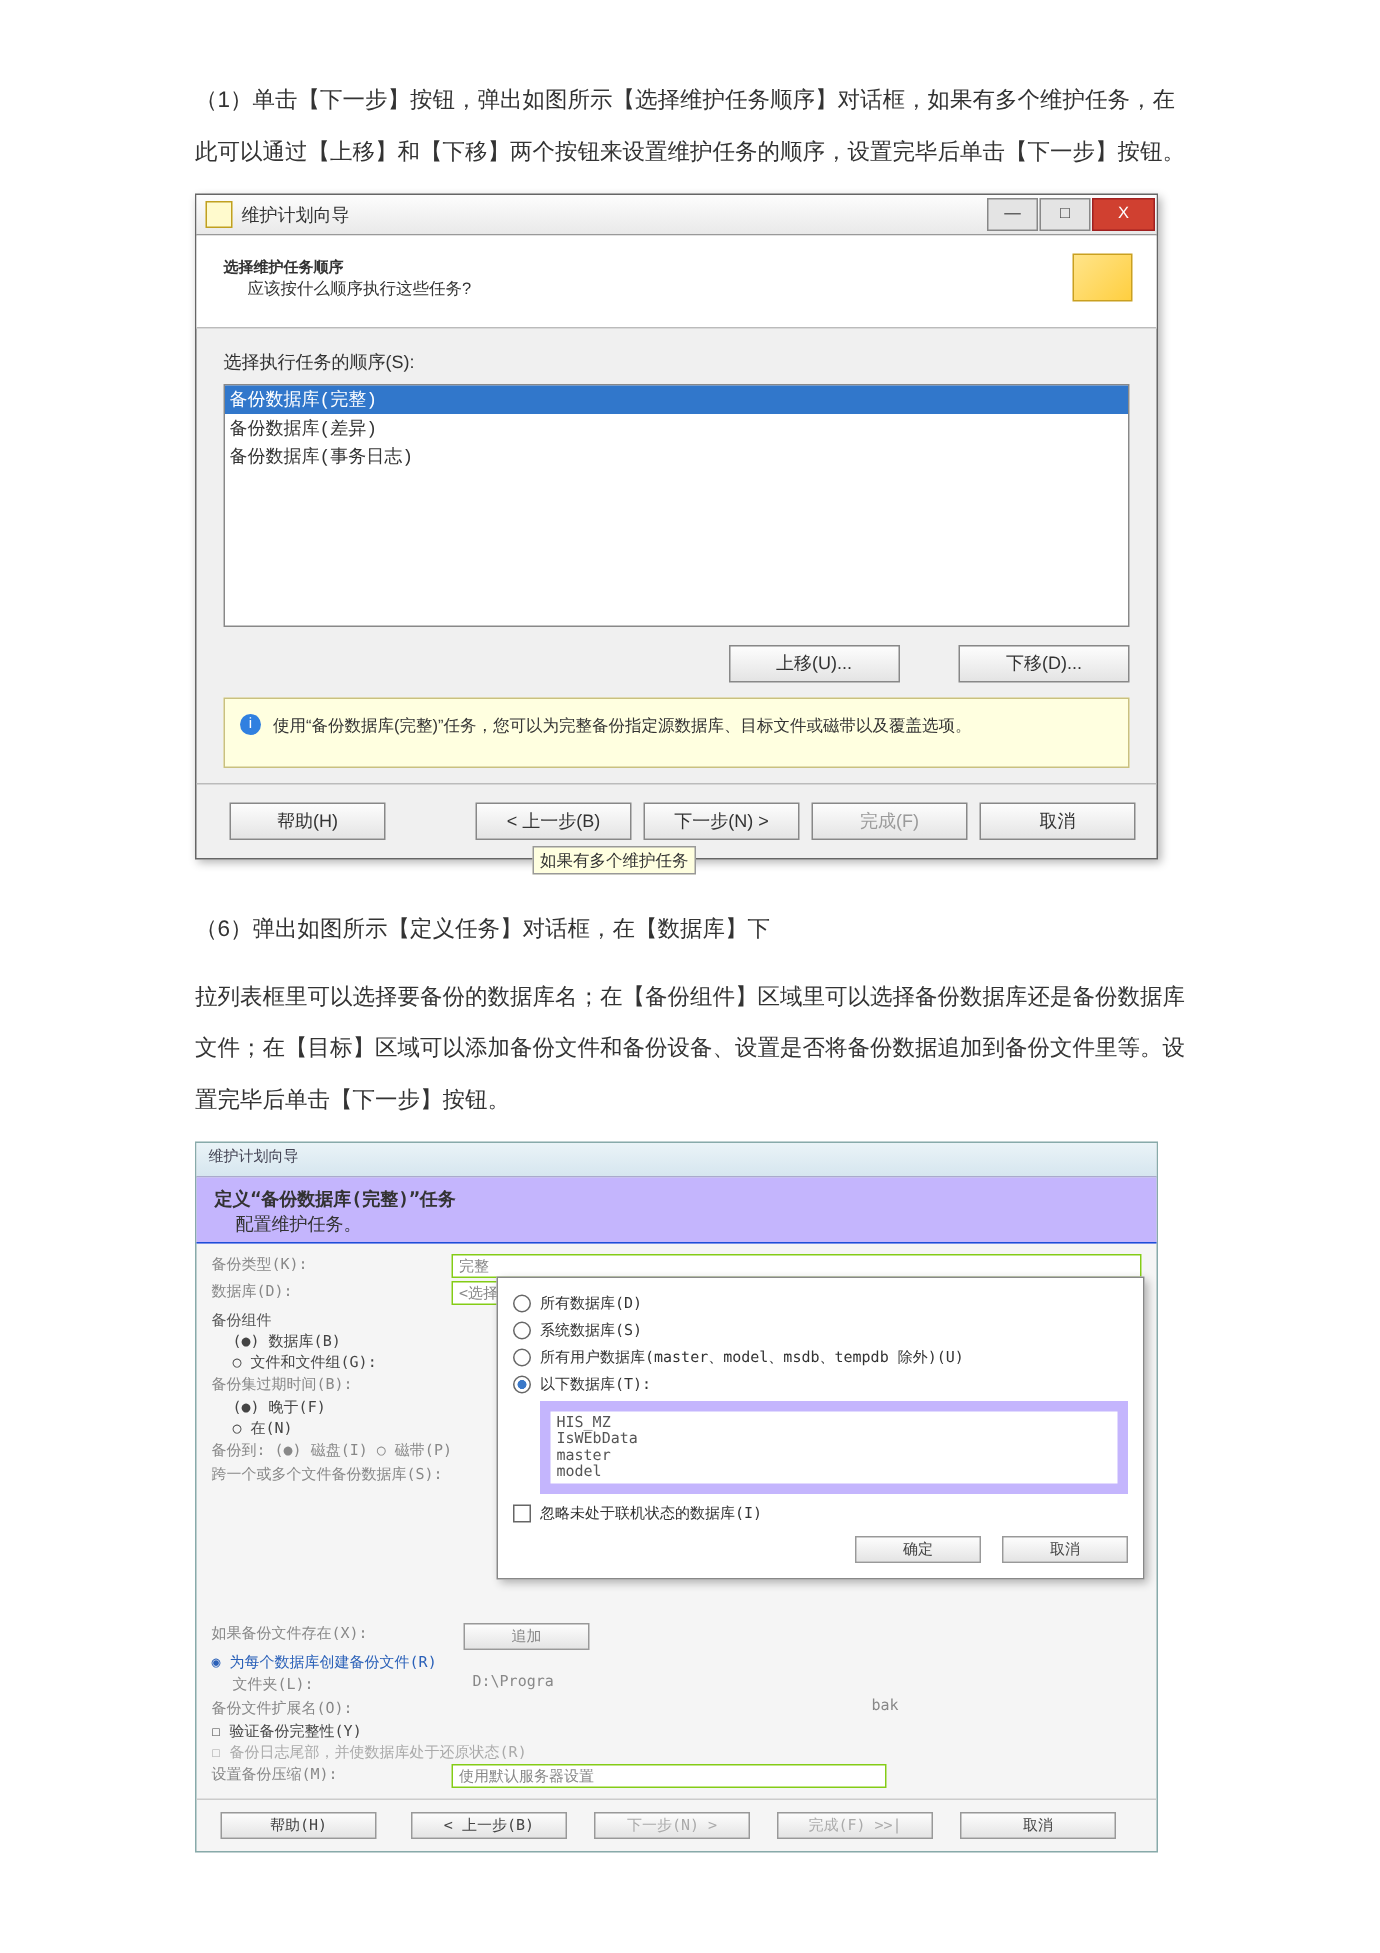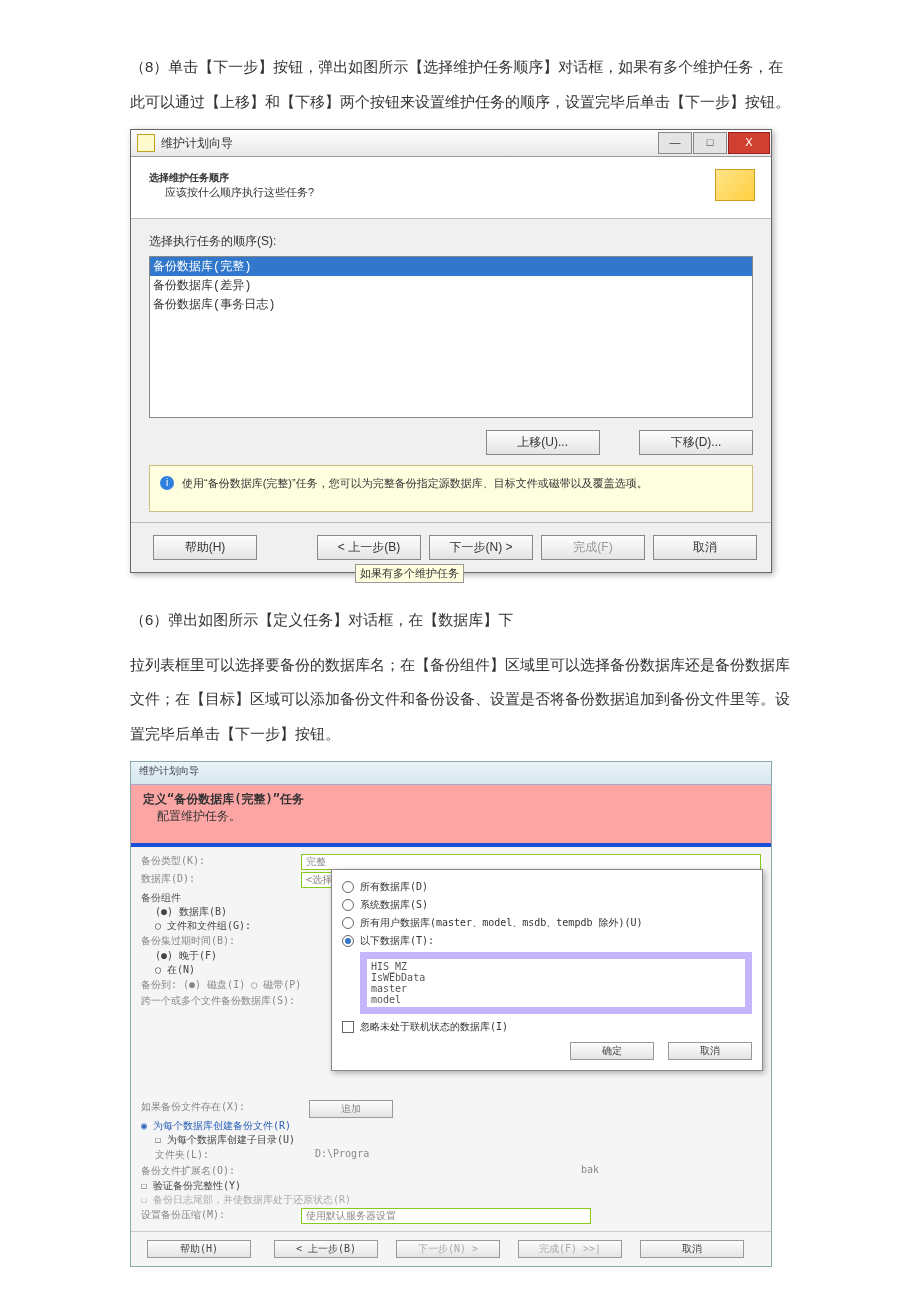--- a/index.html
+++ b/index.html
@@ -25,21 +25,21 @@
   .btn.dis { color: #9a9a9a; }
   .desc { border: 1px solid #c9c080; background: #ffffe0; padding: 10px 10px 20px 10px; font-size: 11px; display: flex; }
   .desc .i { width: 14px; height: 14px; border-radius: 50%; background: #3080e0; color: #fff; text-align: center; font-size: 10px; line-height: 14px; margin-right: 8px; flex: none; }
   .footer { padding: 12px 14px; border-top: 1px solid #bbb; display: flex; }
   .footer .spacer { flex: 1; }
   .footer .btn { margin-left: 8px; min-width: 86px; }
   .tooltip { position: absolute; margin-top: -8px; margin-left: 224px; background: #ffffe0; border: 1px solid #999; font-size: 11px; padding: 1px 4px; }
 
   .dialog2 { width: 640px; border: 1px solid #8aa; background: #f5f5f5; font-size: 10px; font-family: SimSun, monospace; color: #444; position: relative; margin-top: 6px; }
   .d2-title { height: 18px; background: linear-gradient(#eaf3f7,#d6e6ef); border-bottom: 1px solid #aac; padding: 2px 8px; color: #445; }
-  .d2-head { background: #fca5a5; padding: 6px 12px 18px 12px; border-bottom: 4px solid #1d4ed8; position: relative; }
+  .d2-head { background: #c4b5fd; padding: 6px 12px 3px 12px; border-bottom: 1px solid #1d4ed8; position: relative; }
   .d2-head .t { font-size: 12px; font-weight: bold; color: #333; }
   .d2-head .s { font-size: 12px; color: #333; margin-left: 14px; }
   .d2-body { padding: 6px 10px; position: relative; }
   .d2-row { display: flex; padding: 1px 0; color: #888; }
   .d2-row .k { width: 160px; }
   .d2-row .v { flex: 1; }
   .fld { border: 1px solid #84cc16; background: #fff; padding: 0 4px; display: inline-block; min-width: 280px; }
   .sec { color: #555; margin-top: 2px; }
   .indent { margin-left: 14px; }
   .popup { position: absolute; left: 200px; top: 22px; width: 410px; background: #fff; border: 1px solid #888; box-shadow: 2px 2px 6px rgba(0,0,0,.3); padding: 6px 10px 10px 10px; }
@@ -50,21 +50,21 @@
   .popup .chk { display: inline-block; width: 10px; height: 10px; border: 1px solid #666; margin-right: 6px; vertical-align: middle; }
   .popup .pbtns { text-align: right; margin-top: 8px; }
   .sbtn { display: inline-block; min-width: 70px; border: 1px solid #999; background: linear-gradient(#fdfdfd,#e4e4e4); padding: 1px 6px; text-align: center; margin-left: 8px; font-size: 10px; }
   .d2-footer { padding: 8px 10px; border-top: 1px solid #ccc; text-align: center; }
   .d2-footer .sbtn { min-width: 90px; margin: 0 6px; }
   .d2-footer .sbtn.dis { color: #aaa; }
 </style>
 </head>
 <body>
 
-<div class="doc-text">（8）单击【下一步】按钮，弹出如图所示【选择维护任务顺序】对话框，如果有多个维护任务，在此可以通过【上移】和【下移】两个按钮来设置维护任务的顺序，设置完毕后单击【下一步】按钮。</div>
+<div class="doc-text">（1）单击【下一步】按钮，弹出如图所示【选择维护任务顺序】对话框，如果有多个维护任务，在此可以通过【上移】和【下移】两个按钮来设置维护任务的顺序，设置完毕后单击【下一步】按钮。</div>
 
 <div class="dialog">
   <div class="titlebar">
     <span class="ti-icon"></span>
     <span class="ti-text">维护计划向导</span>
     <div class="winbtns">
       <span class="wbtn">—</span>
       <span class="wbtn">□</span>
       <span class="wbtn close">X</span>
     </div>
@@ -151,21 +151,20 @@
         <span class="sbtn">取消</span>
       </div>
     </div>
 
     <div style="height:90px"></div>
     <div class="d2-row">
         <span class="k">如果备份文件存在(X):</span>
         <span class="sbtn">追加</span>
       </div>
     <div style="color:#2a60b8">◉ <span>为每个数据库创建备份文件(R)</span></div>
-    <div class="indent">☐ <span>为每个数据库创建子目录(U)</span></div>
     <div class="d2-row indent">
         <span class="k">文件夹(L):</span>
         <span>D:\Progra</span>
       </div>
     <div class="d2-row">
         <span class="k">备份文件扩展名(O):</span>
         <span style="margin-left:280px">bak</span>
       </div>
     <div>☐ <span>验证备份完整性(Y)</span></div>
     <div style="color:#aaa">☐ <span>备份日志尾部，并使数据库处于还原状态(R)</span></div>

